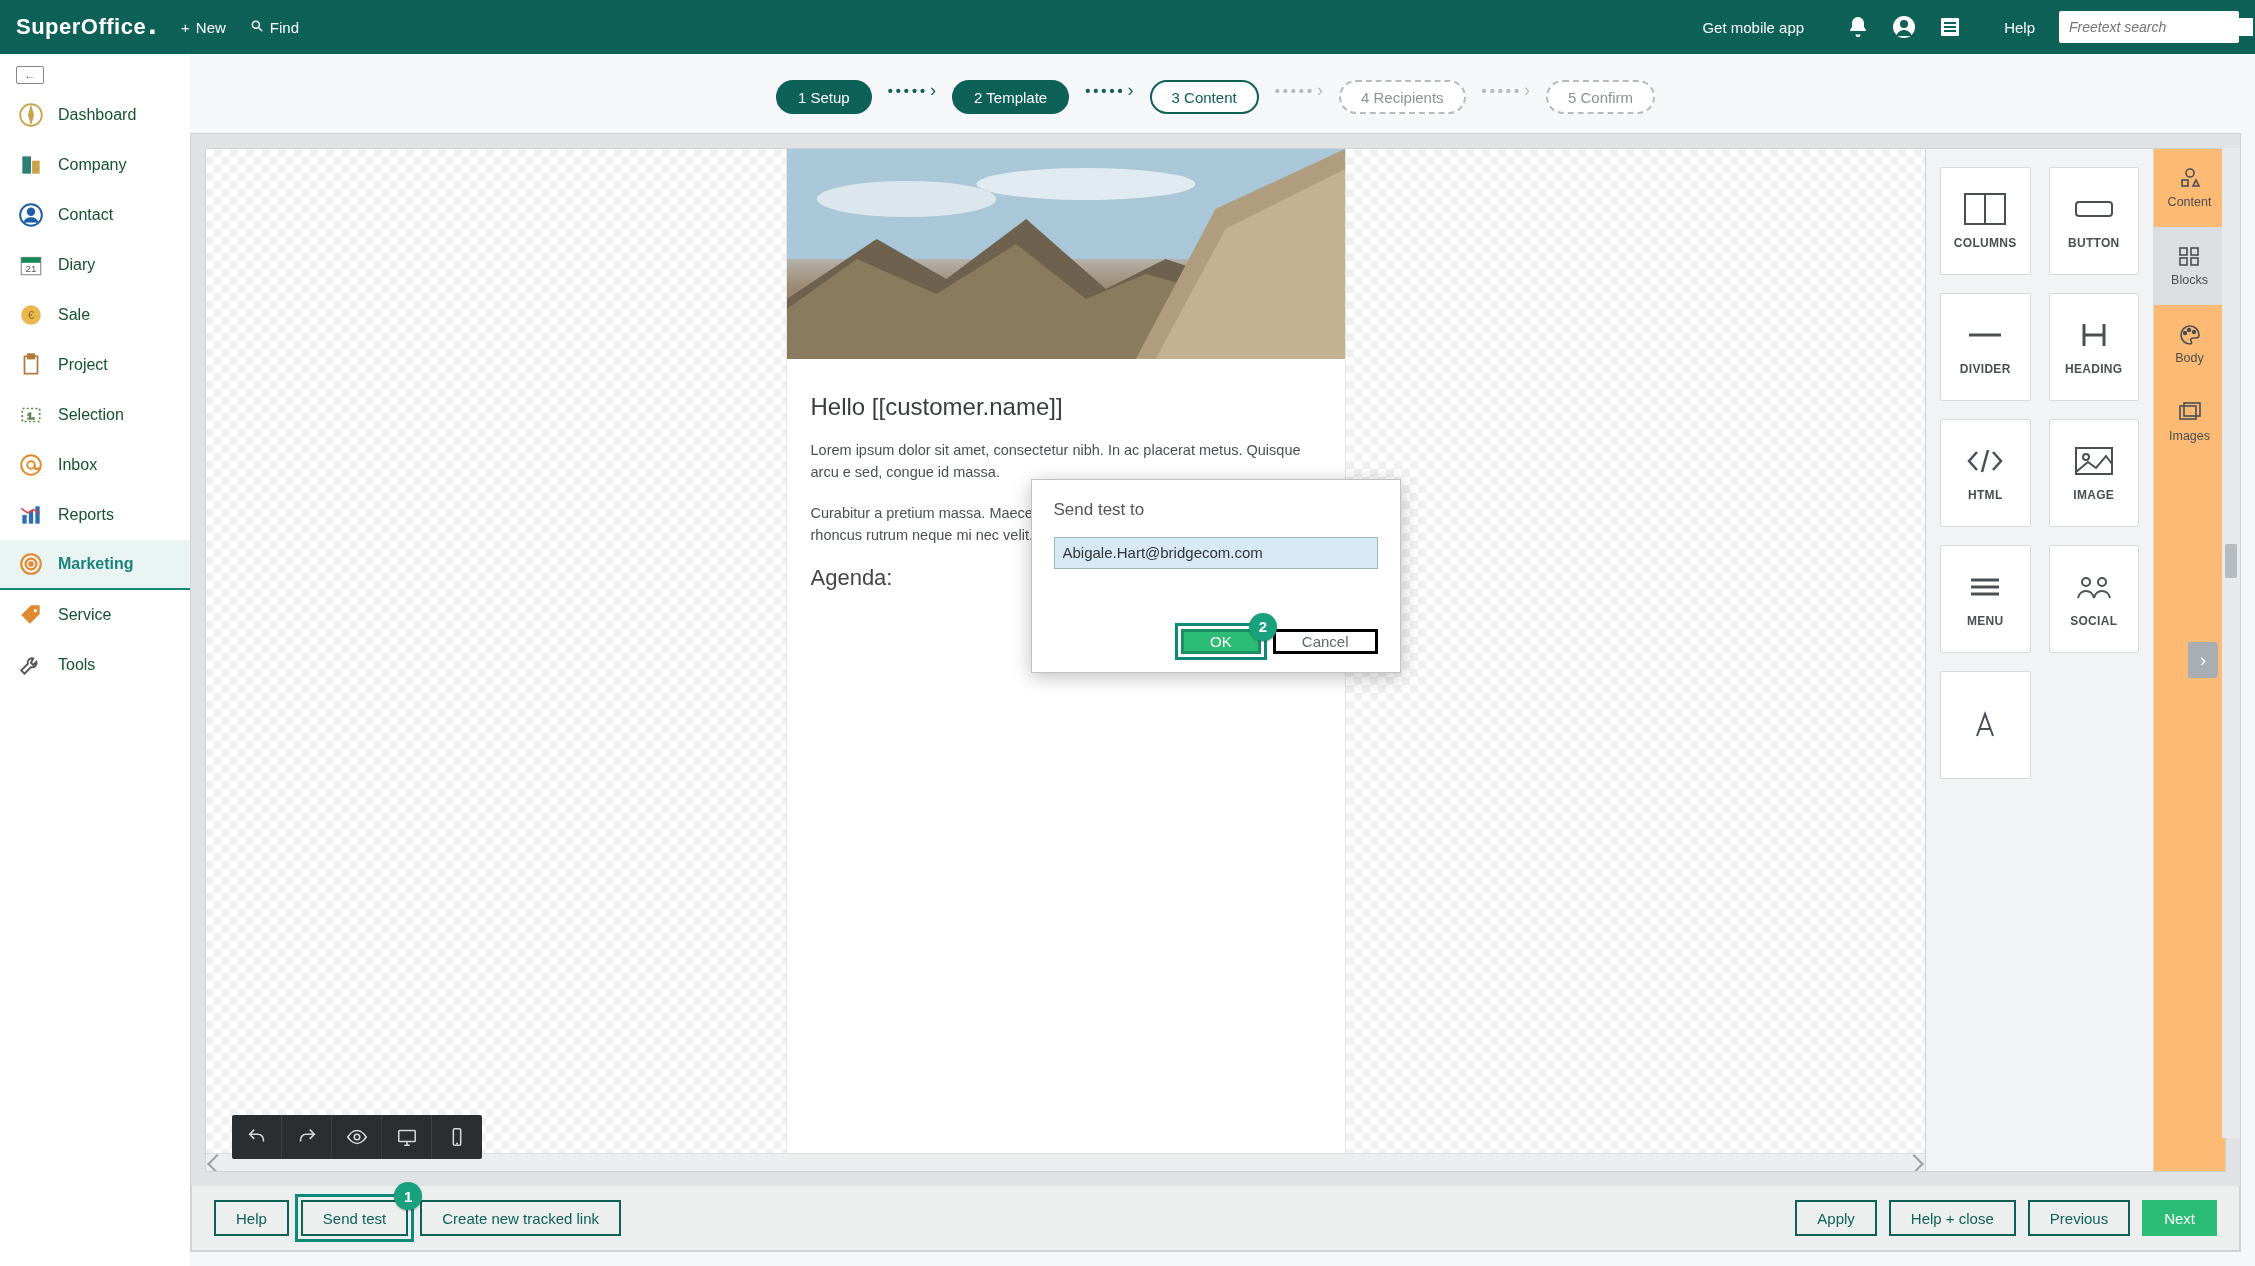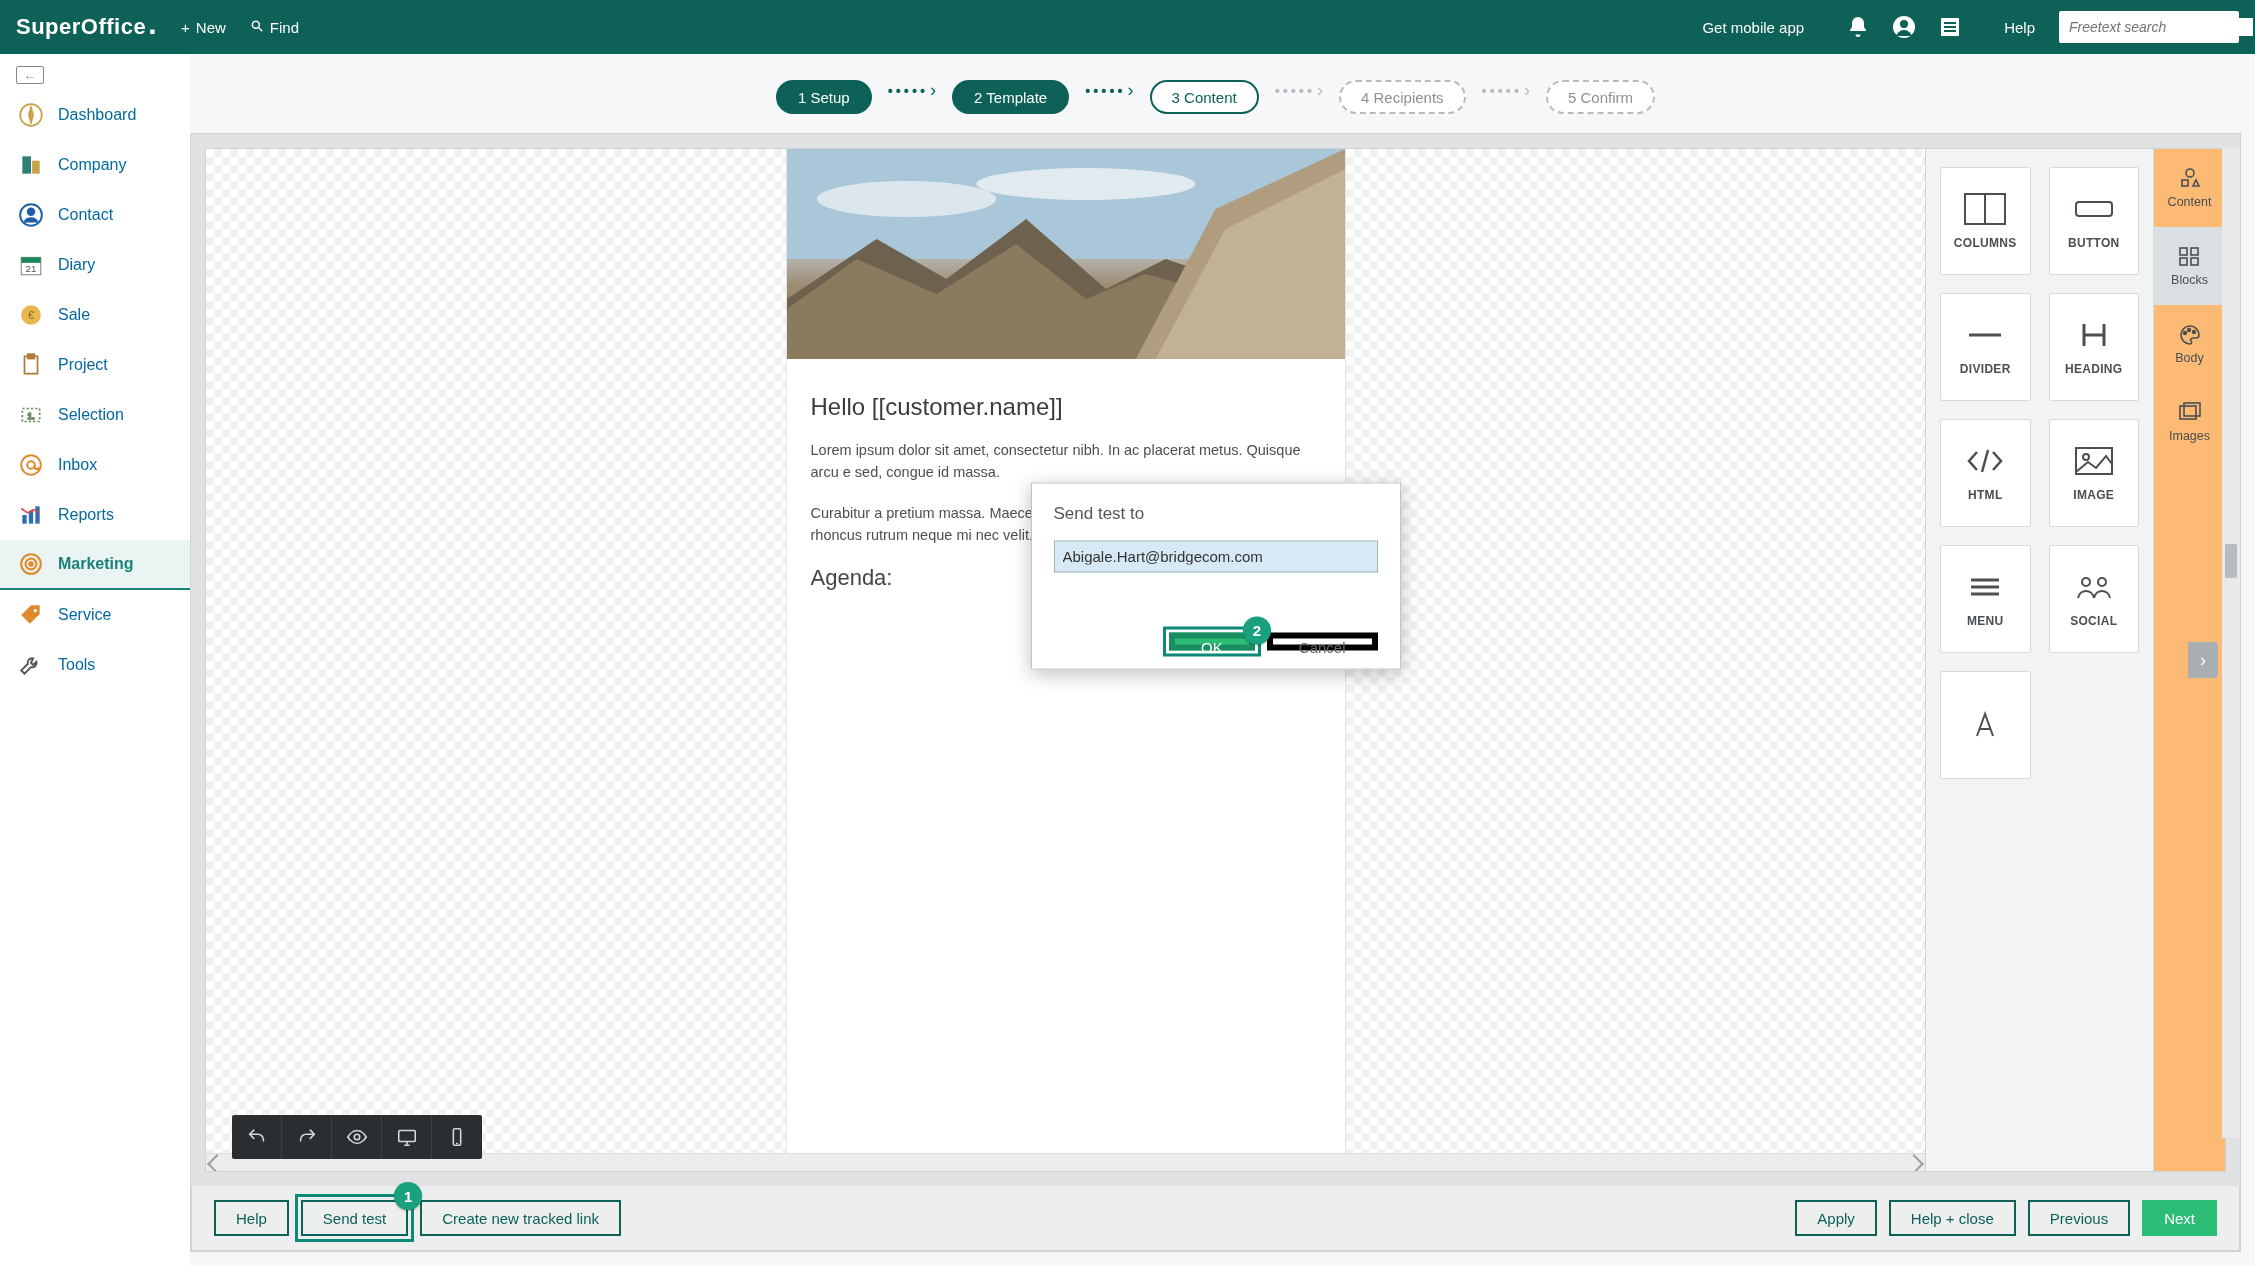--- a/index.html
+++ b/index.html
@@ -44,21 +44,21 @@
   .search-box input{border:none;outline:none;flex:1;font-size:14px;font-style:italic;color:#777}
   
   .layout{display:flex;height:calc(100vh - 54px)}
   .sidenav{
     width:190px;background:#fff;border-right:none;
     display:flex;flex-direction:column;padding-top:8px;
   }
   .collapse-btn{margin:4px 0 6px 16px;width:28px;height:18px;border:1px solid #888;border-radius:2px;display:flex;align-items:center;justify-content:center;font-size:12px;color:#888;cursor:pointer}
   .nav-item{
     display:flex;align-items:center;gap:14px;height:50px;padding:0 18px;
-    font-size:16px;color:#0369a1;cursor:pointer;
+    font-size:16px;color:#14532d;cursor:pointer;
   }
   .nav-item.active{background:#eaf4f3;color:var(--so-teal);font-weight:700;border-bottom:2px solid var(--so-teal)}
   .nav-icon{width:26px;height:26px;display:inline-flex;align-items:center;justify-content:center}
   .nav-icon svg{width:26px;height:26px}
 
   
   .main{flex:1;display:flex;flex-direction:column;padding:18px 14px 14px 0}
   .wizard{
     display:flex;align-items:flex-start;justify-content:center;gap:16px;
     padding:8px 0 19px;
@@ -177,21 +177,21 @@
     width:370px;background:#fff;border:1px solid #bfc3c6;box-shadow:0 4px 18px rgba(0,0,0,.25);
     padding:20px 22px 18px
   }
   .modal .title{font-size:17px;color:#555;margin-bottom:17px}
   .modal input{
     width:100%;height:32px;border:1px solid #9fb7b3;background:#d6e9f5;
     padding:0 8px;font-size:15px;color:#333;outline:none
   }
   .modal-actions{display:flex;justify-content:flex-end;gap:12px;margin-top:60px;position:relative}
   .modal .mbtn{
-    height:18px;padding:0 26px;border:6px solid #000000;color:#5e6a68;background:#fff;cursor:pointer;font-size:15px
+    height:25px;padding:0 26px;border:3px solid #000000;color:#5e6a68;background:#fff;cursor:pointer;font-size:15px
   }
   .modal .mbtn.ok{background:var(--accent-green);color:#fff;border-color:#1b8f63}
   .modal .ok-ring{outline:3px solid #0d8a77;outline-offset:3px;display:inline-flex}
 
   
   .hscroll{height:18px;background:#ebedee;border-top:1px solid #dcdfe1;position:relative}
   .hscroll::before,.hscroll::after{content:'';position:absolute;top:3px;width:12px;height:12px;border-left:2px solid #9aa0a4;border-bottom:2px solid #9aa0a4}
   .hscroll::before{left:4px;transform:rotate(45deg)}
   .hscroll::after{right:4px;transform:rotate(-135deg)}
 

